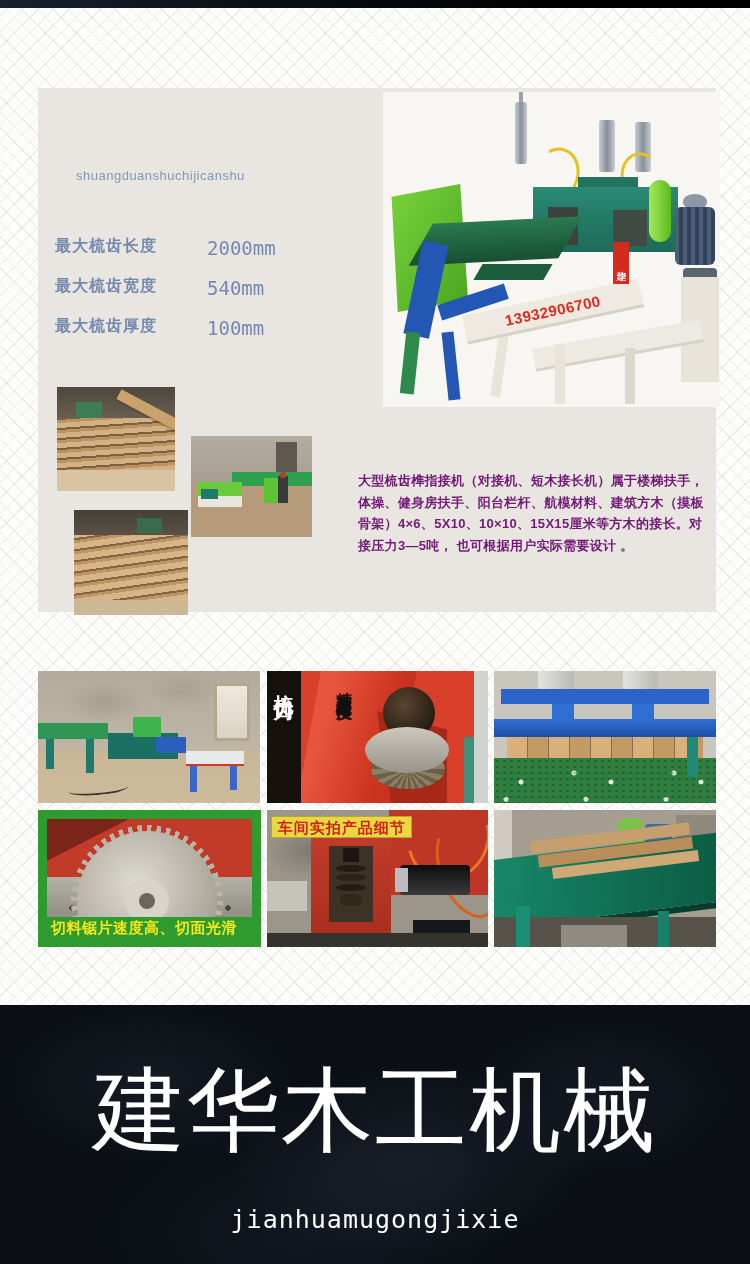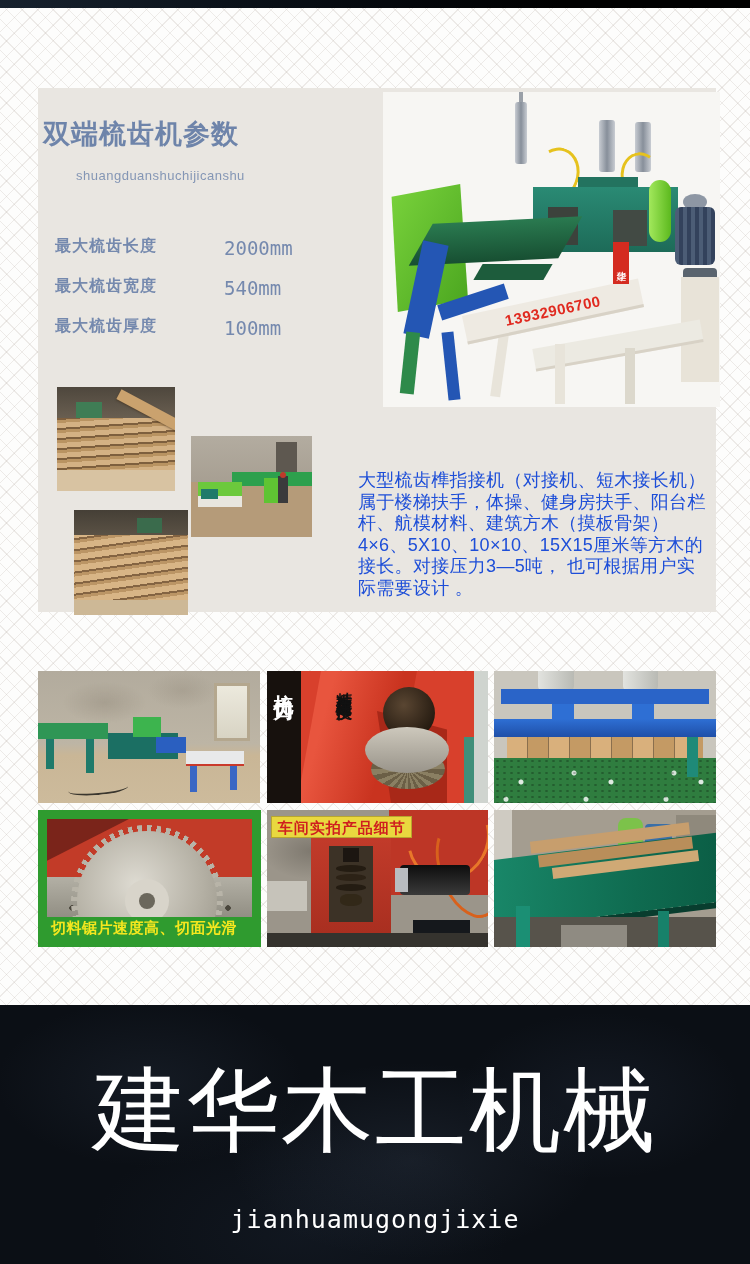--- a/index.html
+++ b/index.html
@@ -15,22 +15,22 @@
   
   .top-strip{left:0;top:0;width:750px;height:8px;
     background:linear-gradient(90deg,#17222e 0%,#0b121a 30%,#04070b 55%,#000 75%);}
   
   .card{left:38px;top:88px;width:678px;height:524px;background:#e9e6e1;}
   .card-title{left:5px;top:28px;font-size:27px;font-weight:bold;color:#6e84aa;letter-spacing:1px;}
   .card-pinyin{left:38px;top:80px;font-size:13px;color:#8496b5;letter-spacing:0.5px;}
   .spec-row{left:17px;width:330px;height:26px;}
   .spec-row.r0{top:148px;} .spec-row.r1{top:188px;text-align:right;} .spec-row.r2{top:228px;}
   .spec-label{position:absolute;left:0;top:0;font-size:16px;font-weight:bold;color:#7589ae;letter-spacing:1px;}
-  .spec-value{position:absolute;left:152px;top:1px;font-size:19px;color:#7589ae;font-family:"DejaVu Sans Mono",monospace;margin-left:17px;}
-  .card-desc{left:320px;top:382px;width:354px;font-size:18px;line-height:21.5px;color:#1d4ed8;letter-spacing:0.3px;font-weight:normal;}
+  .spec-value{position:absolute;left:152px;top:1px;font-size:19px;color:#7589ae;font-family:"DejaVu Sans Mono",monospace;}
+  .card-desc{left:320px;top:382px;width:354px;font-size:13px;line-height:21.5px;color:#701a75;letter-spacing:0.3px;font-weight:bold;}
   
   .machine{left:345px;top:4px;width:337px;height:315px;background:#f7f6f3;overflow:hidden;}
   .machine div{position:absolute;}
   .m-cyl{background:linear-gradient(90deg,#c8ccd2,#878f9a 50%,#c8ccd2);border-radius:3px;}
   .m-rod{left:136px;top:0px;width:4px;height:14px;background:#9aa0a8;}
   .m-cyl1{left:132px;top:10px;width:12px;height:62px;}
   .m-cyl2{left:216px;top:28px;width:16px;height:52px;}
   .m-cyl3{left:252px;top:30px;width:16px;height:50px;}
   .m-yellow1{left:150px;top:55px;width:40px;height:50px;border:3px solid #e6c21d;border-radius:50%;
     border-left-color:transparent;border-bottom-color:transparent;transform:rotate(20deg);}
@@ -195,21 +195,20 @@
     font-family:"DejaVu Sans Mono",monospace;font-size:25px;letter-spacing:1px;}
 </style>
 </head>
 <body>
 
 <div id="page">
 
   <div class="abs top-strip"></div>
 
   <div class="abs card">
-    <div class="abs card-title">双端梳齿机参数</div>
     <div class="abs card-pinyin">shuangduanshuchijicanshu</div>
 
     <div class="abs spec-row r0">
       <span class="spec-label">最大梳齿长度</span>
       <span class="spec-value">2000mm</span>
     </div>
     <div class="abs spec-row r1">
       <span class="spec-label">最大梳齿宽度</span>
       <span class="spec-value">540mm</span>
     </div>

